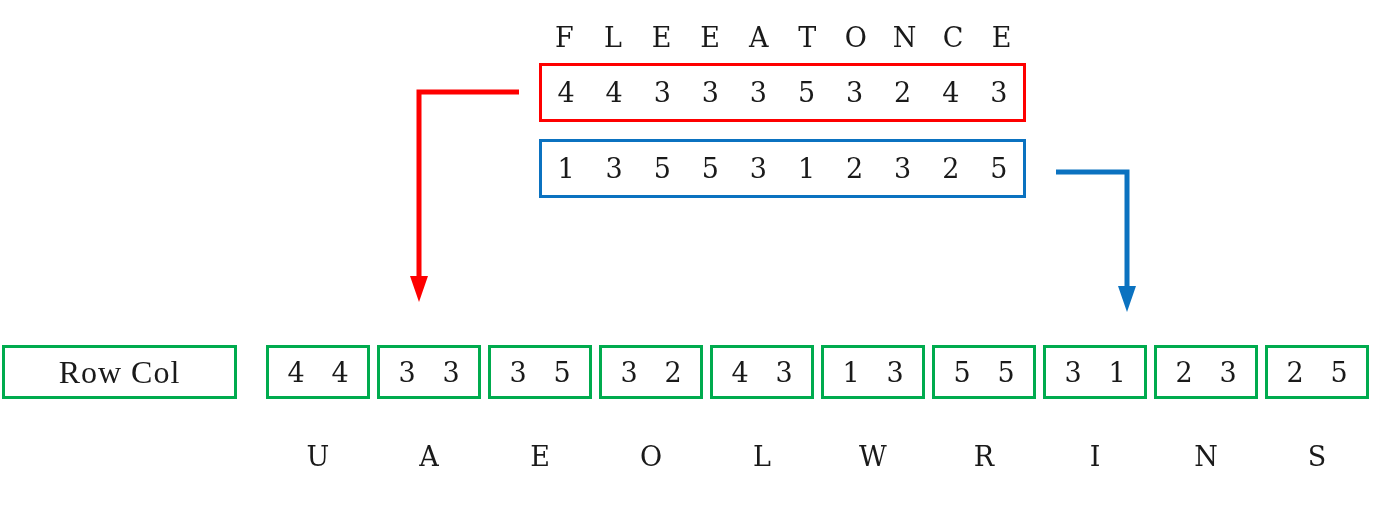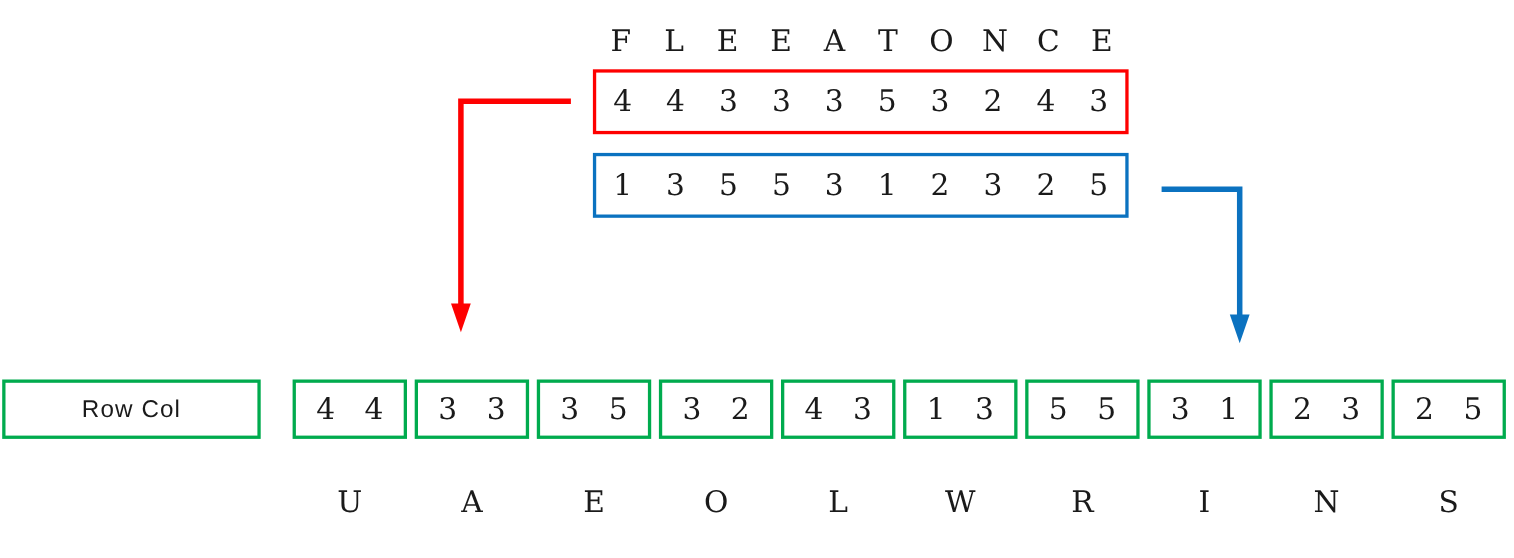--- a/index.html
+++ b/index.html
@@ -91,23 +91,23 @@
     text-align: center;
     width: 44px;
     font-family: "DejaVu Serif", "Liberation Serif", serif;
   }
 
   #legend-box {
     left: 2px;
     width: 235px;
   }
   #legend-box .legend-text {
-    font-size: 22px;
-    line-height: 1;
-    font-family: Liberation Sans, sans-serif;
+    font-size: 32px;
+    line-height: 1;
+    font-family: Liberation Serif, serif;
     letter-spacing: 1px;
     white-space: pre;
   }
 
   
   .cipher-letter {
     position: absolute;
     top: 443px;
     width: 104px;
     text-align: center;

